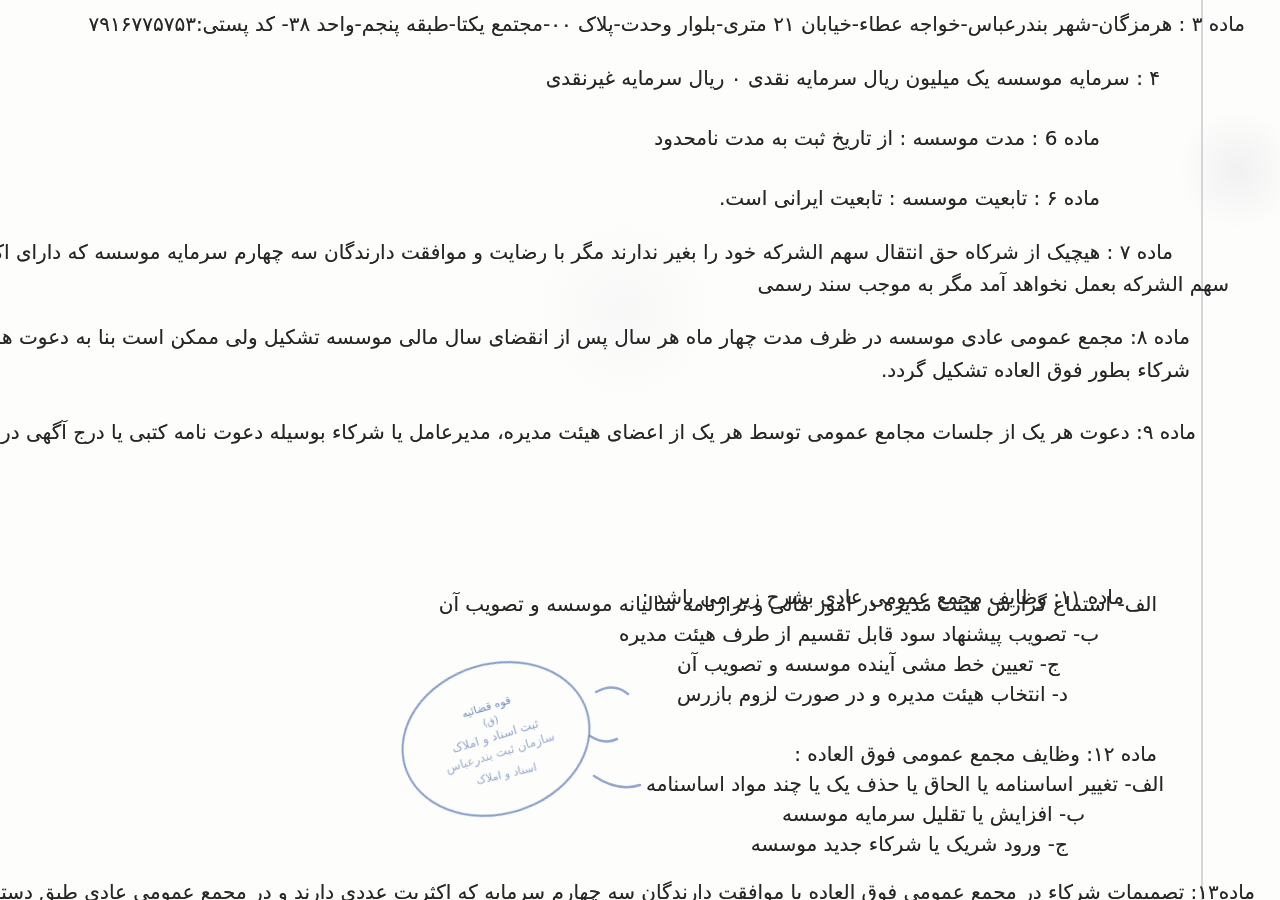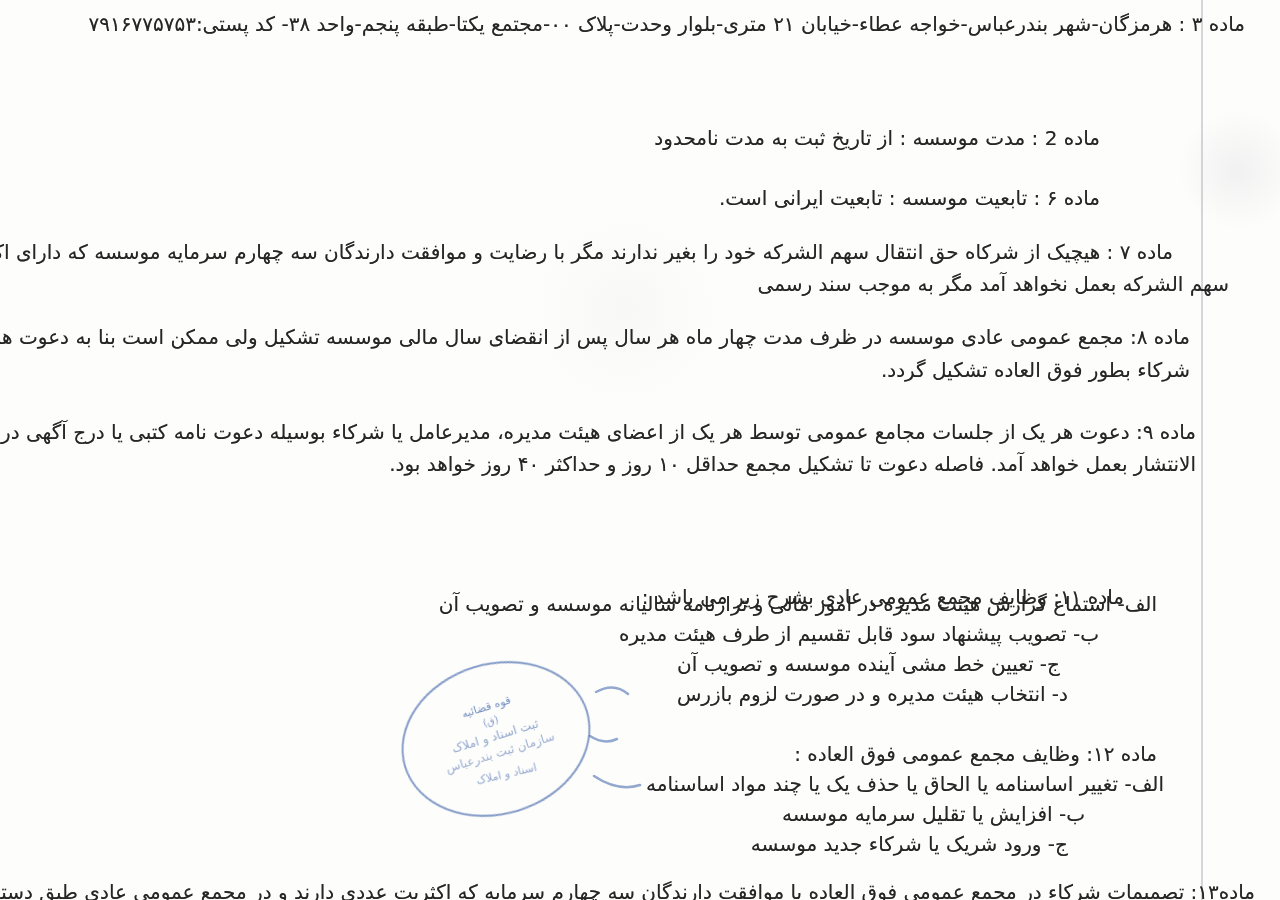--- a/index.html
+++ b/index.html
@@ -79,28 +79,28 @@
 </style>
 </head>
 <body>
 
 <div class="page">
 
   <div class="scanline"></div>
 
   <div class="textlayer">
     <div class="ln l-art3">ماده ۳ : هرمزگان-شهر بندرعباس-خواجه عطاء-خیابان ۲۱ متری-بلوار وحدت-پلاک ۰۰-مجتمع یکتا-طبقه پنجم-واحد ۳۸- کد پستی:۷۹۱۶۷۷۵۷۵۳</div>
-    <div class="ln l-art5">ماده 2 : مدت موسسه : از تاریخ ثبت به مدت نامحدود</div>
+    <div class="ln l-art4">۴ : سرمایه موسسه یک میلیون ریال سرمایه نقدی ۰ ریال سرمایه غیرنقدی</div>
+    <div class="ln l-art5">ماده 6 : مدت موسسه : از تاریخ ثبت به مدت نامحدود</div>
     <div class="ln l-art6">ماده ۶ : تابعیت موسسه : تابعیت ایرانی است.</div>
     <div class="ln l-art7a">ماده ۷ : هیچیک از شرکاه حق انتقال سهم الشرکه خود را بغیر ندارند مگر با رضایت و موافقت دارندگان سه چهارم سرمایه موسسه که دارای اکثریت عددی نیز باشند و انتقال</div>
     <div class="ln l-art7b">سهم الشرکه بعمل نخواهد آمد مگر به موجب سند رسمی</div>
     <div class="ln l-art8a">ماده ۸: مجمع عمومی عادی موسسه در ظرف مدت چهار ماه هر سال پس از انقضای سال مالی موسسه تشکیل ولی ممکن است بنا به دعوت هر یک از اعضاء هیئت مدیره یا</div>
     <div class="ln l-art8b">شرکاء بطور فوق العاده تشکیل گردد.</div>
     <div class="ln l-art9a">ماده ۹: دعوت هر یک از جلسات مجامع عمومی توسط هر یک از اعضای هیئت مدیره، مدیرعامل یا شرکاء بوسیله دعوت نامه کتبی یا درج آگهی در یکی از جراید کثیر</div>
-    <div class="ln l-art9b">الانتشار بعمل خواهد آمد. فاصله دعوت تا تشکیل مجمع حداقل ۱۰ روز و حداکثر ۴۰ روز خواهد بود.</div>
 
     <div class="ln l-a11h">ماده ۱۱: وظایف مجمع عمومی عادی بشرح زیر می باشد :</div>
     <div class="ln l-a11a">الف- استماع گزارش هیئت مدیره در امور مالی و ترازنامه سالیانه موسسه و تصویب آن</div>
     <div class="ln l-a11b">ب- تصویب پیشنهاد سود قابل تقسیم از طرف هیئت مدیره</div>
     <div class="ln l-a11d">د- انتخاب هیئت مدیره و در صورت لزوم بازرس</div>
     <div class="ln l-a11c">ج- تعیین خط مشی آینده موسسه و تصویب آن</div>
 
     <div class="ln l-a12h">ماده ۱۲: وظایف مجمع عمومی فوق العاده :</div>
     <div class="ln l-a12a">الف- تغییر اساسنامه یا الحاق یا حذف یک یا چند مواد اساسنامه</div>
     <div class="ln l-a12b">ب- افزایش یا تقلیل سرمایه موسسه</div>

